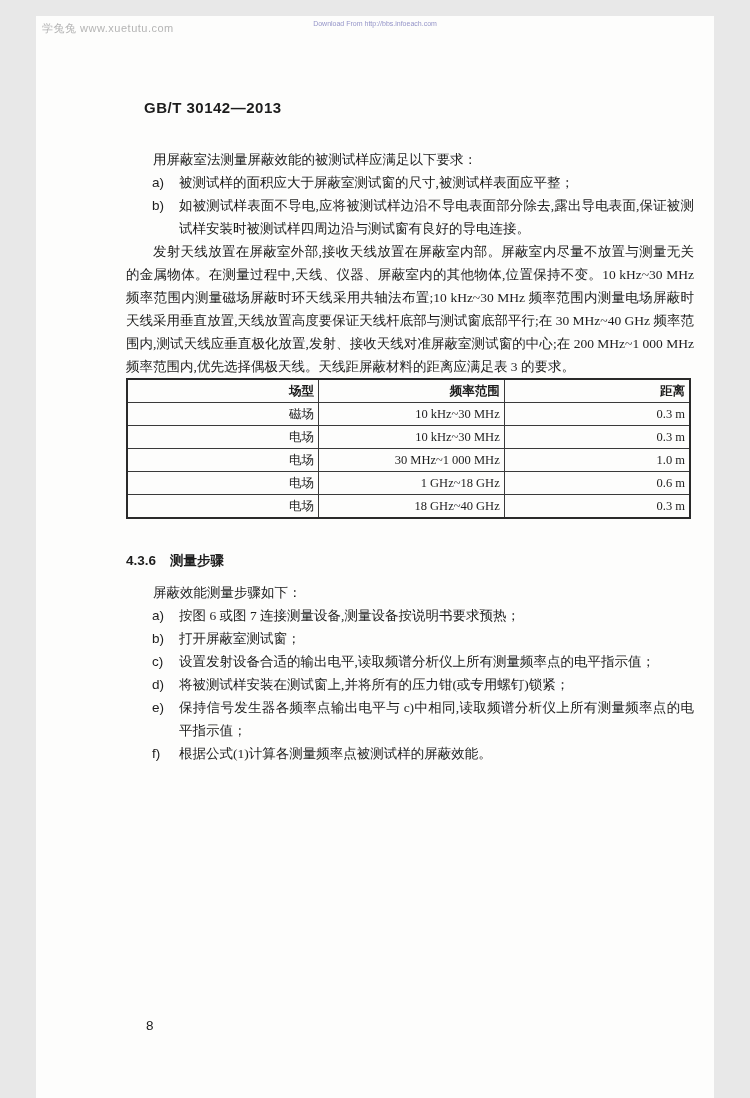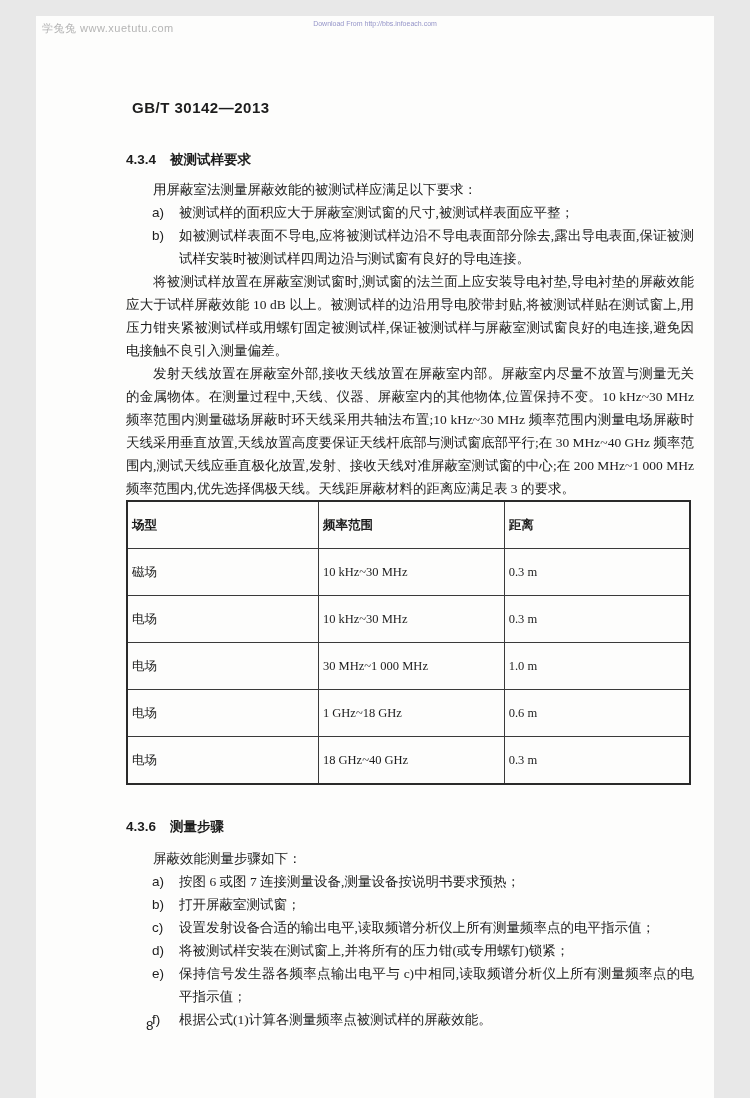--- a/index.html
+++ b/index.html
@@ -26,21 +26,21 @@
     position: absolute;
     font-size: 7px;
     color: #9595c8;
     font-family: "Liberation Sans", "DejaVu Sans", sans-serif;
     white-space: nowrap;
   }
   .wm-top { top: 4px; left: 50%; transform: translateX(-50%); }
   .wm-bottom { top: 1086px; left: 50%; transform: translateX(-50%); text-decoration: underline; }
   .doc-number {
     position: absolute;
-    top: 83px; left: 96px;
+    top: 83px; left: 108px;
     font-family: "Liberation Sans", "DejaVu Sans", sans-serif;
     font-weight: bold;
     font-size: 15px;
     letter-spacing: 0.5px;
   }
   .content {
     position: absolute;
     top: 132px;
     left: 90px;
     width: 568px;
@@ -79,23 +79,23 @@
     text-indent: 0;
   }
   table.data-table {
     width: 565px;
     border-collapse: collapse;
     border: 2px solid #2a2a2a;
     font-size: 12.5px;
   }
   table.data-table th, table.data-table td {
     border: 1px solid #3a3a3a;
-    text-align: left;
+    text-align: right;
     height: 23px;
-    padding: 13px 4px;
+    padding: 1px 4px;
     font-weight: normal;
     line-height: 20px;
   }
   table.data-table th { font-weight: bold; }
   col.c1 { width: 34%; }
   col.c2 { width: 33%; }
   col.c3 { width: 33%; }
   .page-number {
     position: absolute;
     top: 1002px;
@@ -109,36 +109,32 @@
 
 <div class="page">
 
   <div class="wm-topleft">学兔兔 www.xuetutu.com</div>
   <div class="wm-download wm-top">Download From http://bbs.infoeach.com</div>
 
   <div class="doc-number">GB/T 30142—2013</div>
 
   <div class="content">
 
-    <div class="sec-heading h-434">
-      <span class="sec-num">4.3.4</span><span>被测试样要求</span>
-    </div>
     <div class="intro">用屏蔽室法测量屏蔽效能的被测试样应满足以下要求：</div>
     <div class="list">
       <div class="list-item">
         <span class="li-label">a)</span>
         <span class="li-text">被测试样的面积应大于屏蔽室测试窗的尺寸,被测试样表面应平整；</span>
       </div>
       <div class="list-item">
         <span class="li-label">b)</span>
         <span class="li-text">如被测试样表面不导电,应将被测试样边沿不导电表面部分除去,露出导电表面,保证被测试样安装时被测试样四周边沿与测试窗有良好的导电连接。</span>
       </div>
     </div>
 
-    <div class="para">将被测试样放置在屏蔽室测试窗时,测试窗的法兰面上应安装导电衬垫,导电衬垫的屏蔽效能应大于试样屏蔽效能 10 dB 以上。被测试样的边沿用导电胶带封贴,将被测试样贴在测试窗上,用压力钳夹紧被测试样或用螺钉固定被测试样,保证被测试样与屏蔽室测试窗良好的电连接,避免因电接触不良引入测量偏差。</div>
     <div class="para">发射天线放置在屏蔽室外部,接收天线放置在屏蔽室内部。屏蔽室内尽量不放置与测量无关的金属物体。在测量过程中,天线、仪器、屏蔽室内的其他物体,位置保持不变。10 kHz~30 MHz 频率范围内测量磁场屏蔽时环天线采用共轴法布置;10 kHz~30 MHz 频率范围内测量电场屏蔽时天线采用垂直放置,天线放置高度要保证天线杆底部与测试窗底部平行;在 30 MHz~40 GHz 频率范围内,测试天线应垂直极化放置,发射、接收天线对准屏蔽室测试窗的中心;在 200 MHz~1 000 MHz 频率范围内,优先选择偶极天线。天线距屏蔽材料的距离应满足表 3 的要求。</div>
 
     <table class="data-table">
       <colgroup>
           <col class="c1">
           <col class="c2">
           <col class="c3">
         </colgroup>
       <thead>
         <tr>

